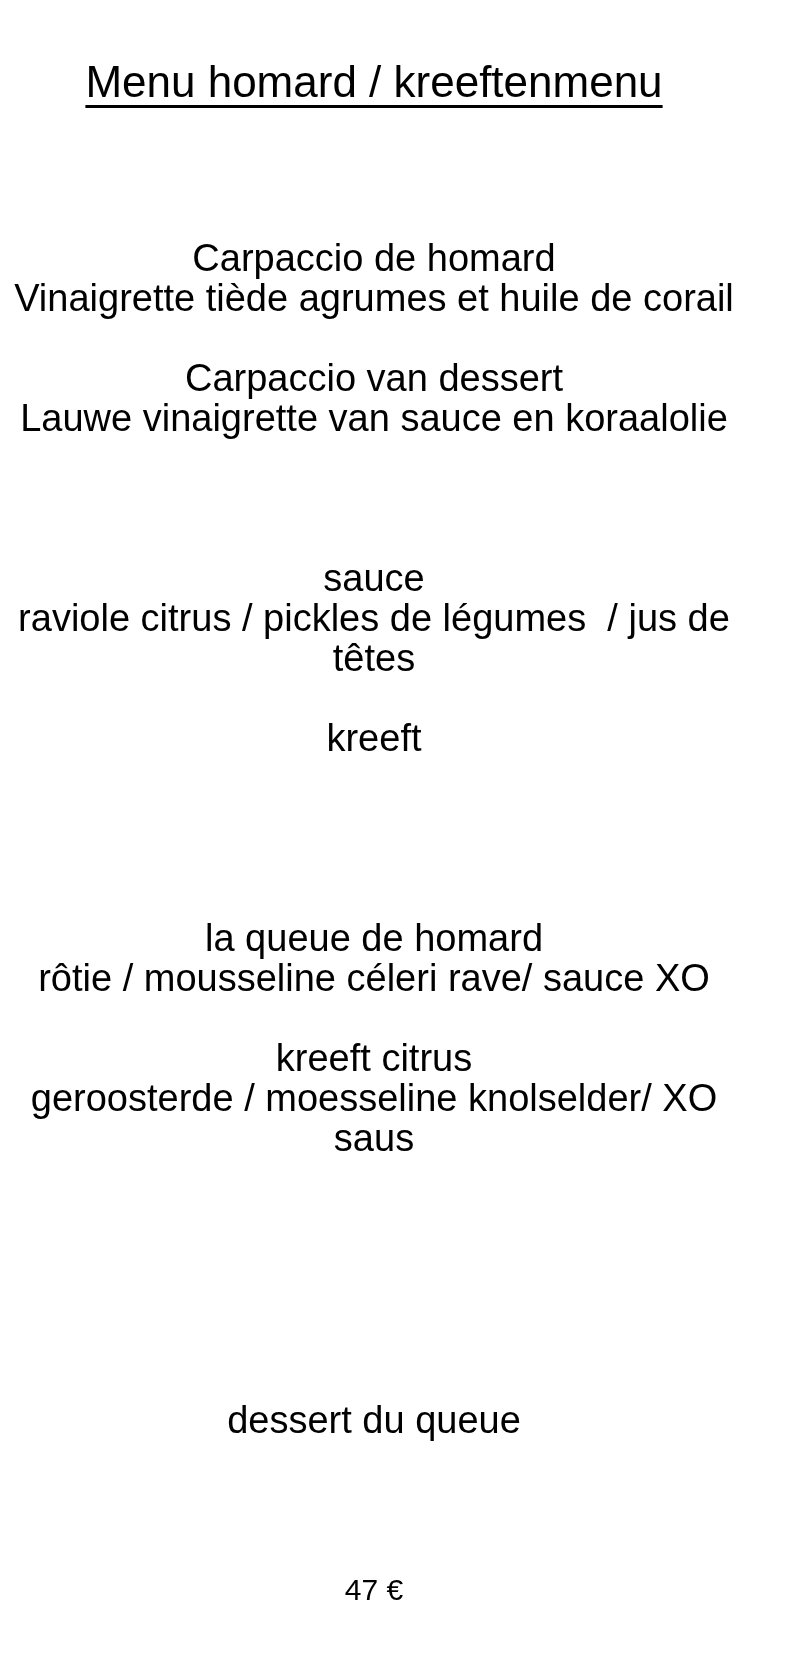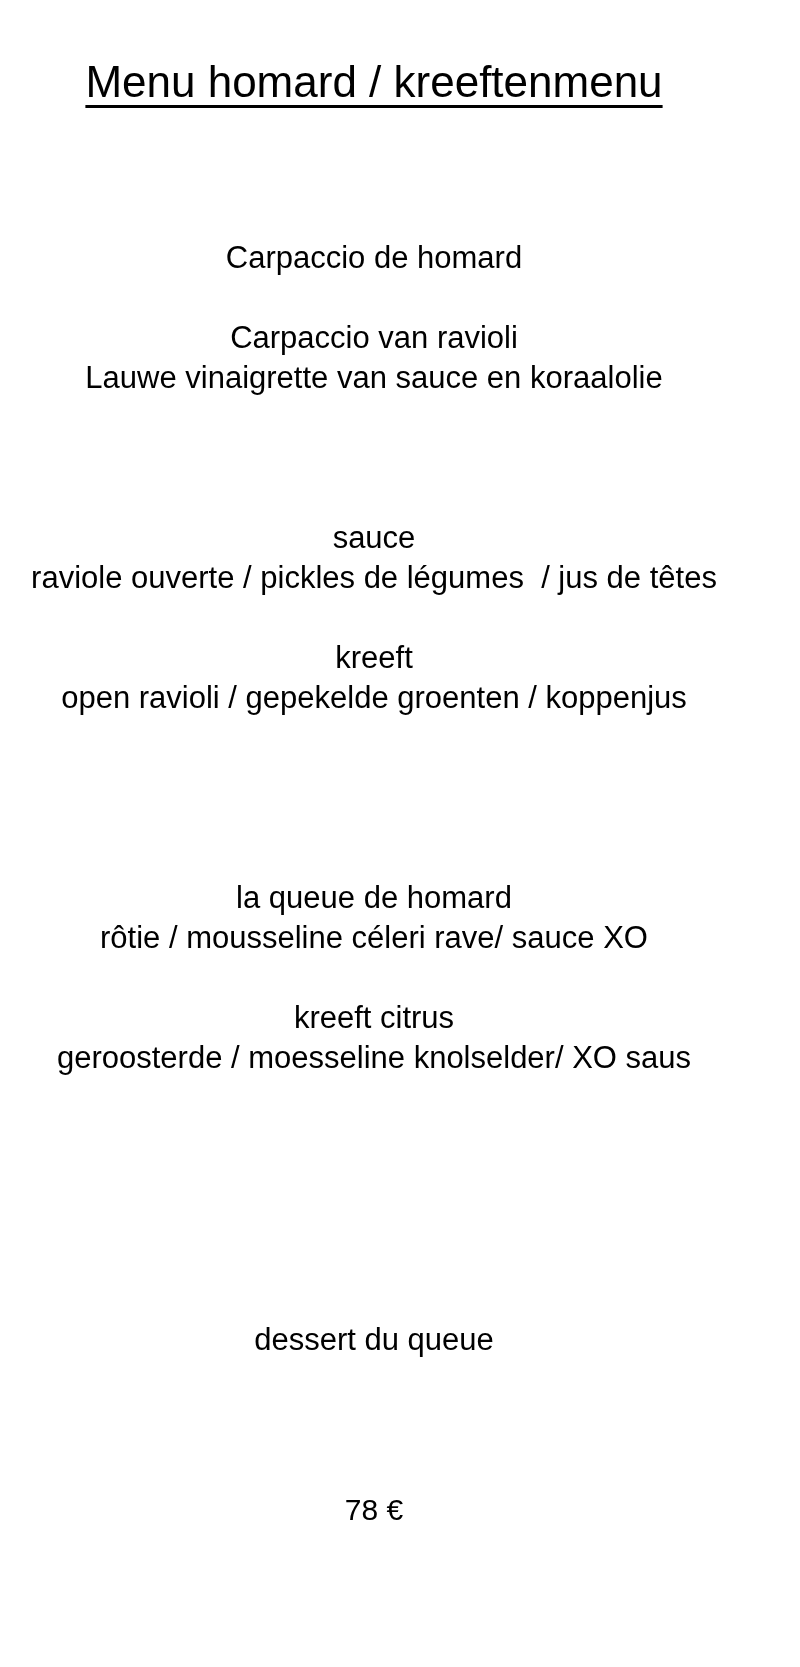--- a/index.html
+++ b/index.html
@@ -24,21 +24,21 @@
     line-height: 56px;
     text-align: center;
     margin: 0;
     text-decoration: underline;
     text-decoration-thickness: 3px;
     text-underline-offset: 8px;
   }
   p {
     margin: 0;
     text-align: center;
-    font-size: 31px;
+    font-size: 38px;
     line-height: 40px;
     white-space: pre-wrap; 
   }
   .course-1 { margin-top: 128px; }
   .lang2    { margin-top: 40px;  }
   .course-2 { margin-top: 120px; }
   .course-3 { margin-top: 160px; }
   .course-4 { margin-top: 242px; }
   .price-line {
     margin-top: 130px;
@@ -48,50 +48,50 @@
 </head>
 <body>
 
 <div class="page">
 
   <h1 class="title">Menu homard / kreeftenmenu</h1>
 
   <section class="course course-1">
     <div class="block">
       <p>Carpaccio de homard</p>
+      <p>Vinaigrette tiède agrumes et huile de corail</p>
     </div>
     <div class="block lang2">
-      <p>Carpaccio van ravioli</p>
+      <p>Carpaccio van dessert</p>
       <p>Lauwe vinaigrette van sauce en koraalolie</p>
     </div>
   </section>
 
   <section class="course course-2">
     <div class="block">
       <p>sauce</p>
-      <p>raviole ouverte / pickles de légumes  / jus de têtes</p>
+      <p>raviole citrus / pickles de légumes  / jus de têtes</p>
     </div>
     <div class="block lang2">
       <p>kreeft</p>
-      <p>open ravioli / gepekelde groenten / koppenjus</p>
     </div>
   </section>
 
   <section class="course course-3">
     <div class="block">
       <p>la queue de homard</p>
       <p>rôtie / mousseline céleri rave/ sauce XO</p>
     </div>
     <div class="block lang2">
       <p>kreeft citrus</p>
       <p>geroosterde / moesseline knolselder/ XO saus</p>
     </div>
   </section>
 
   <section class="course course-4">
     <div class="block">
       <p>dessert du queue</p>
     </div>
   </section>
 
-  <p class="price-line">78 €</p>
+  <p class="price-line">47 €</p>
 
 </div>
 
 </body></html>

